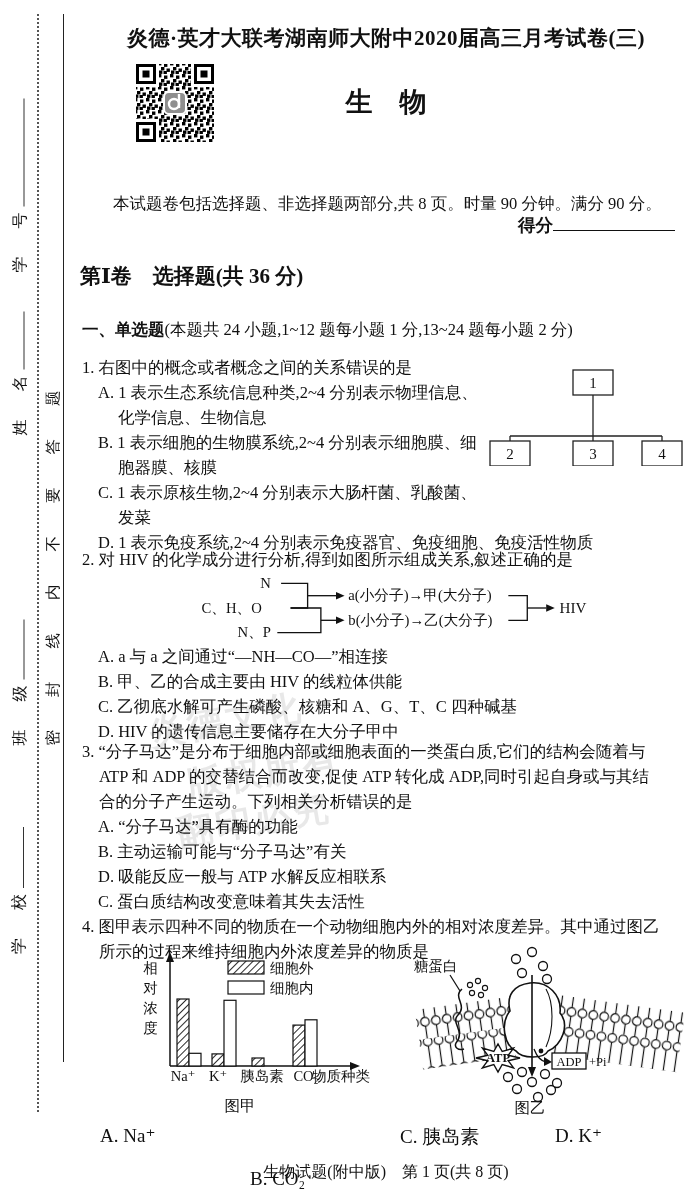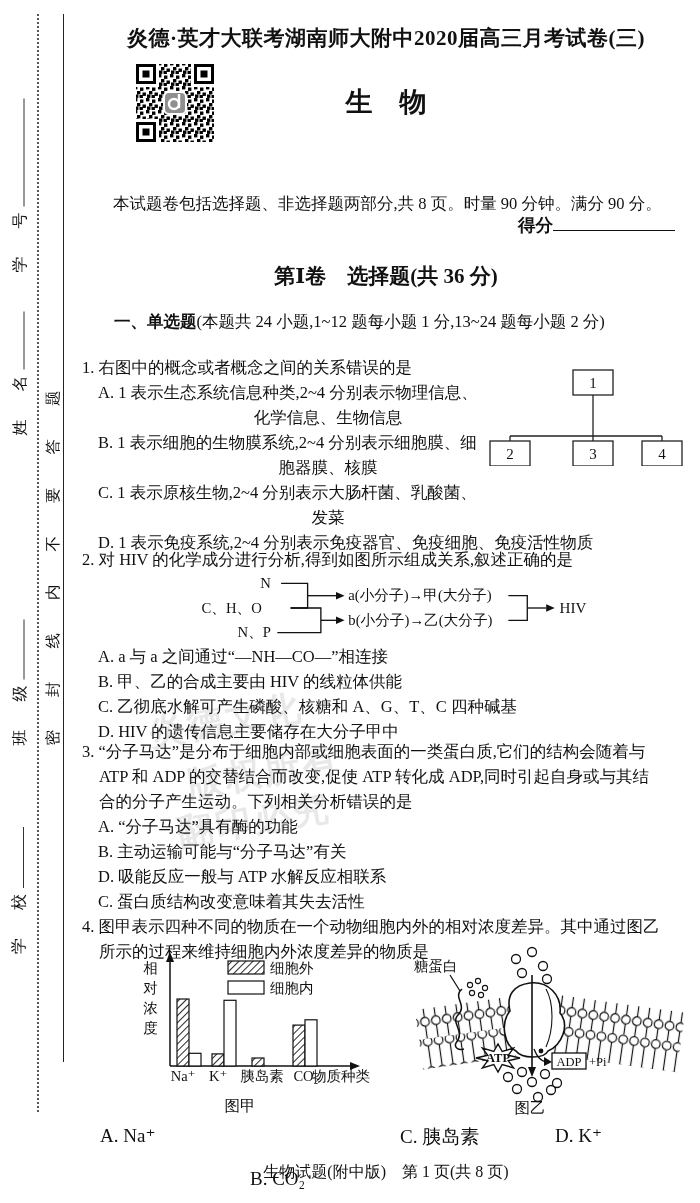--- a/index.html
+++ b/index.html
@@ -15,28 +15,28 @@
   
   .content{position:absolute;left:80px;top:0;width:612px;height:898px;}
   .exam-title{position:absolute;left:0;top:24px;width:612px;text-align:center;
               font-size:21px;font-weight:900;letter-spacing:.5px;white-space:nowrap;}
   .qr{position:absolute;left:54px;top:62px;width:82px;height:82px;}
   .subject-title{position:absolute;left:0;top:84px;width:612px;text-align:center;
                  font-size:27px;font-weight:bold;}
   .intro{position:absolute;left:33px;top:193px;font-size:16.5px;white-space:nowrap;}
   .score{position:absolute;left:438px;top:212px;font-size:17.5px;font-weight:bold;}
   .score .score-line{display:inline-block;width:122px;height:1.05em;border-bottom:1.5px solid #111;}
-  .sec-title{position:absolute;left:0;top:262px;width:612px;text-align:center;
+  .sec-title{position:absolute;left:0;top:262px;width:612px;
              font-size:21px;font-weight:bold;}
-  .sub-head{position:absolute;left:2px;top:311px;font-size:16.5px;white-space:nowrap;margin-left:32px;}
+  .sub-head{position:absolute;left:2px;top:319px;font-size:16.5px;white-space:nowrap;}
   .sub-head b{font-weight:bold;}
   .qblock{position:absolute;left:2px;font-size:16.5px;margin-top:17px;}
   .line{line-height:25px;white-space:nowrap;}
   .opts{padding-left:16px;}
-  .cont{padding-left:20px;text-align:center;}
+  .cont{padding-left:20px;}
   .cont2{padding-left:17px;}
   .q1-svg{position:absolute;left:408px;top:360px;}
   .q2-svg{display:block;margin:0 0 0 112px;}
   .fig{position:absolute;}
   .fig text{font-size:14.5px;fill:#111;font-family:inherit;}
   .fig .cap{font-size:15.5px;}
   .fig .small{font-size:12.5px;}
   .ylab{position:absolute;left:62px;top:958px;width:17px;font-size:14.5px;line-height:20px;
         word-break:break-all;text-align:center;}
   .ans-row{position:absolute;left:20px;top:1124px;width:590px;display:flex;font-size:19px;}

